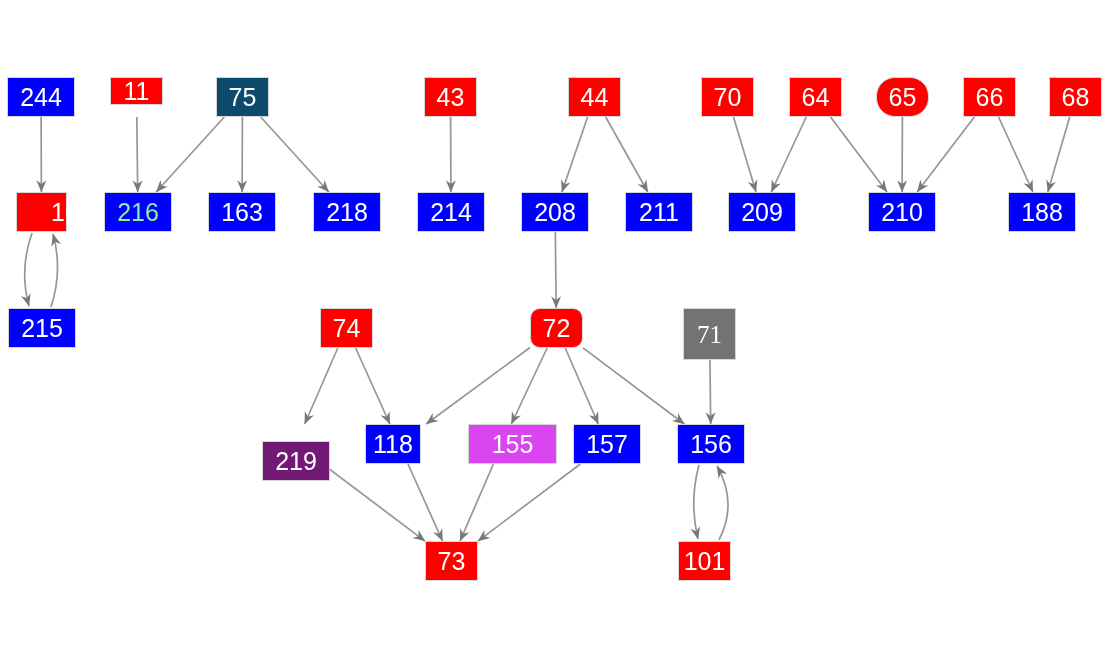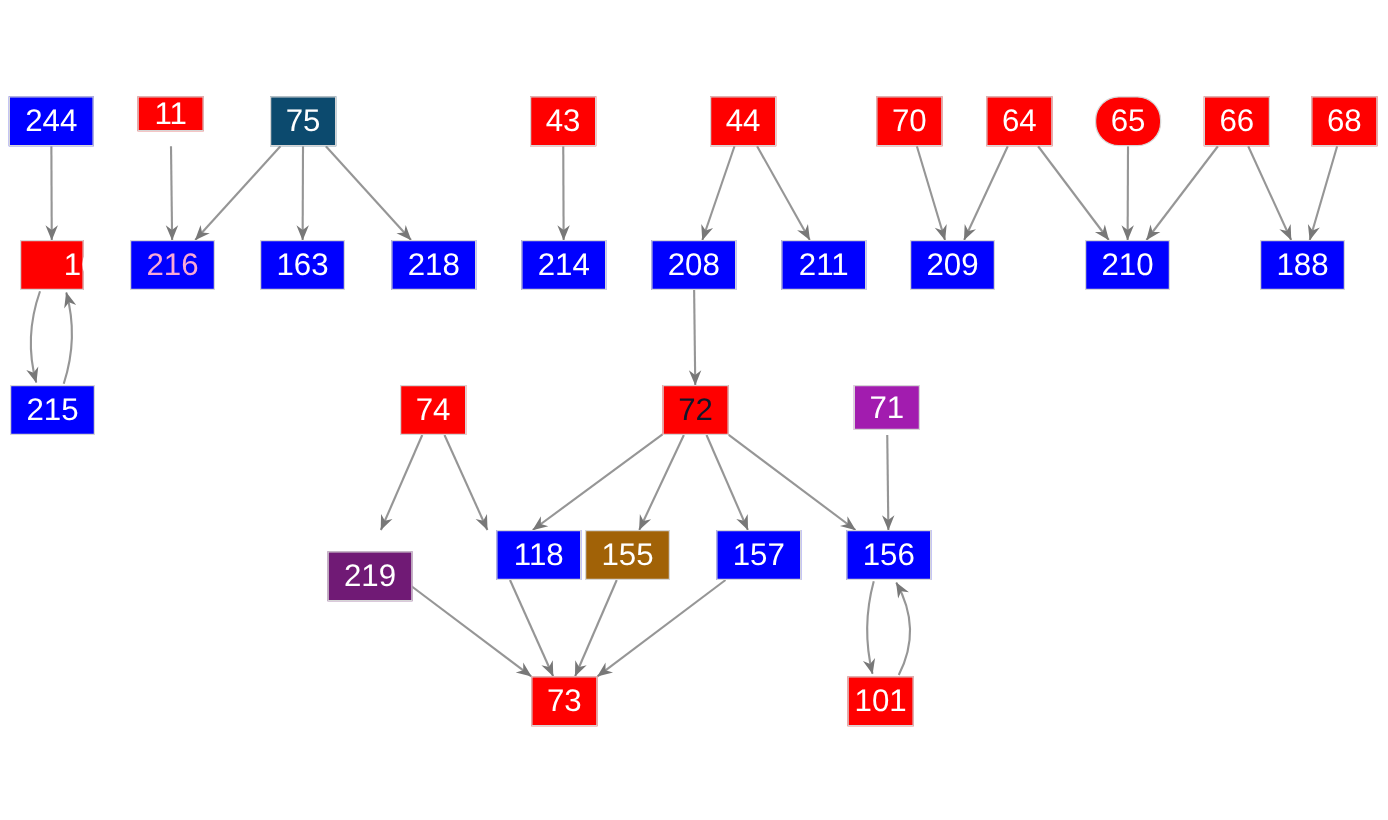--- a/index.html
+++ b/index.html
@@ -90,34 +90,34 @@
       <div class="node" style="left: 110px; top: 77px; width: 53px; height: 28px; background: rgb(255, 0, 0); color: rgb(255, 255, 255);">11</div>
       <div class="node" style="left: 216px; top: 77px; width: 53px; height: 40px; background: #0c4a6e; color: rgb(255, 255, 255);">75</div>
       <div class="node" style="left: 424px; top: 77px; width: 53px; height: 40px; background: rgb(255, 0, 0); color: rgb(255, 255, 255);">43</div>
       <div class="node" style="left: 568px; top: 77px; width: 53px; height: 40px; background: rgb(255, 0, 0); color: rgb(255, 255, 255);">44</div>
       <div class="node" style="left: 701px; top: 77px; width: 53px; height: 40px; background: rgb(255, 0, 0); color: rgb(255, 255, 255);">70</div>
       <div class="node" style="left: 789px; top: 77px; width: 53px; height: 40px; background: rgb(255, 0, 0); color: rgb(255, 255, 255);">64</div>
       <div class="node" style="left: 876px; top: 77px; width: 53px; height: 40px; background: rgb(255, 0, 0); color: rgb(255, 255, 255); border-radius: 19px;">65</div>
       <div class="node" style="left: 963px; top: 77px; width: 53px; height: 40px; background: rgb(255, 0, 0); color: rgb(255, 255, 255);">66</div>
       <div class="node" style="left: 1049px; top: 77px; width: 53px; height: 40px; background: rgb(255, 0, 0); color: rgb(255, 255, 255);">68</div>
       <div class="node" style="left: 16px; top: 192px; width: 51px; height: 40px; background: rgb(255, 0, 0); color: rgb(255, 255, 255); padding-left: 47px;">10</div>
-      <div class="node" style="left: 104px; top: 192px; width: 68px; height: 40px; background: rgb(0, 0, 255); color: #f9a8d4;">216</div>
+      <div class="node" style="left: 104px; top: 192px; width: 68px; height: 40px; background: rgb(0, 0, 255); color: #86efac;">216</div>
       <div class="node" style="left: 208px; top: 192px; width: 68px; height: 40px; background: rgb(0, 0, 255); color: rgb(255, 255, 255);">163</div>
       <div class="node" style="left: 313px; top: 192px; width: 68px; height: 40px; background: rgb(0, 0, 255); color: rgb(255, 255, 255);">218</div>
       <div class="node" style="left: 417px; top: 192px; width: 68px; height: 40px; background: rgb(0, 0, 255); color: rgb(255, 255, 255);">214</div>
       <div class="node" style="left: 521px; top: 192px; width: 68px; height: 40px; background: rgb(0, 0, 255); color: rgb(255, 255, 255);">208</div>
       <div class="node" style="left: 625px; top: 192px; width: 68px; height: 40px; background: rgb(0, 0, 255); color: rgb(255, 255, 255);">211</div>
       <div class="node" style="left: 728px; top: 192px; width: 68px; height: 40px; background: rgb(0, 0, 255); color: rgb(255, 255, 255);">209</div>
       <div class="node" style="left: 868px; top: 192px; width: 68px; height: 40px; background: rgb(0, 0, 255); color: rgb(255, 255, 255);">210</div>
       <div class="node" style="left: 1008px; top: 192px; width: 68px; height: 40px; background: rgb(0, 0, 255); color: rgb(255, 255, 255);">188</div>
       <div class="node" style="left: 8px; top: 308px; width: 68px; height: 40px; background: rgb(0, 0, 255); color: rgb(255, 255, 255);">215</div>
       <div class="node" style="left: 320px; top: 308px; width: 53px; height: 40px; background: rgb(255, 0, 0); color: rgb(255, 255, 255);">74</div>
-      <div class="node" style="left: 530px; top: 308px; width: 53px; height: 40px; background: rgb(255, 0, 0); color: #0f172a;">72</div>
-      <div class="node" style="left: 683px; top: 308px; width: 53px; height: 36px; background: #a21caf; color: rgb(255, 255, 255);">71</div>
+      <div class="node" style="left: 530px; top: 308px; width: 53px; height: 40px; background: rgb(255, 0, 0); color: #ffffff; border-radius: 10px;">72</div>
+      <div class="node" style="left: 683px; top: 308px; width: 53px; height: 52px; background: #737373; color: rgb(255, 255, 255); font-family: Liberation Serif, serif;">71</div>
       <div class="node" style="left: 262px; top: 441px; width: 68px; height: 40px; background: #701a75; color: rgb(255, 255, 255);">219</div>
-      <div class="node" style="left: 365px; top: 424px; width: 68px; height: 40px; background: rgb(0, 0, 255); color: rgb(255, 255, 255); margin-left: 32px;">118</div>
-      <div class="node" style="left: 468px; top: 424px; width: 68px; height: 40px; background: #a16207; color: rgb(255, 255, 255);">155</div>
+      <div class="node" style="left: 365px; top: 424px; width: 56px; height: 40px; background: rgb(0, 0, 255); color: rgb(255, 255, 255);">118</div>
+      <div class="node" style="left: 468px; top: 424px; width: 89px; height: 40px; background: #d946ef; color: rgb(255, 255, 255);">155</div>
       <div class="node" style="left: 573px; top: 424px; width: 68px; height: 40px; background: rgb(0, 0, 255); color: rgb(255, 255, 255);">157</div>
       <div class="node" style="left: 677px; top: 424px; width: 68px; height: 40px; background: rgb(0, 0, 255); color: rgb(255, 255, 255);">156</div>
       <div class="node" style="left: 425px; top: 541px; width: 53px; height: 40px; background: rgb(255, 0, 0); color: rgb(255, 255, 255);">73</div>
       <div class="node" style="left: 678px; top: 541px; width: 53px; height: 40px; background: rgb(255, 0, 0); color: rgb(255, 255, 255);">101</div>
     </div>
 </div>
 
 </body></html>

